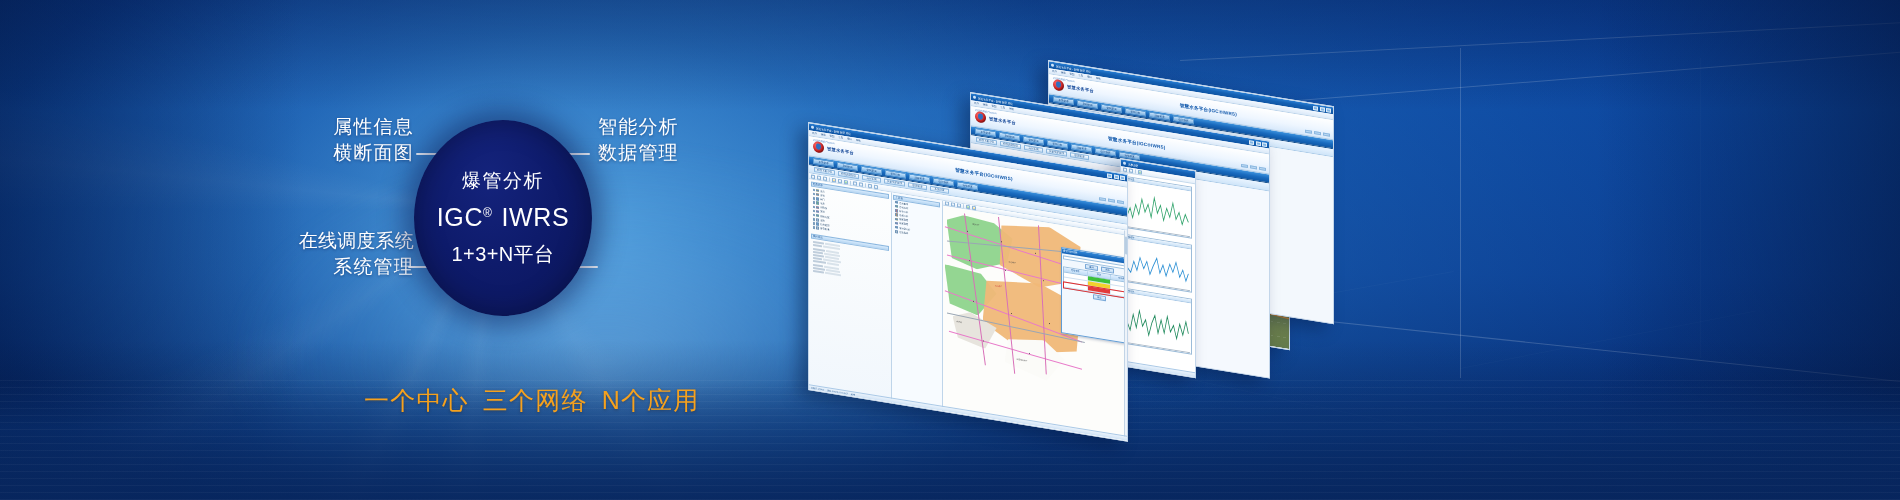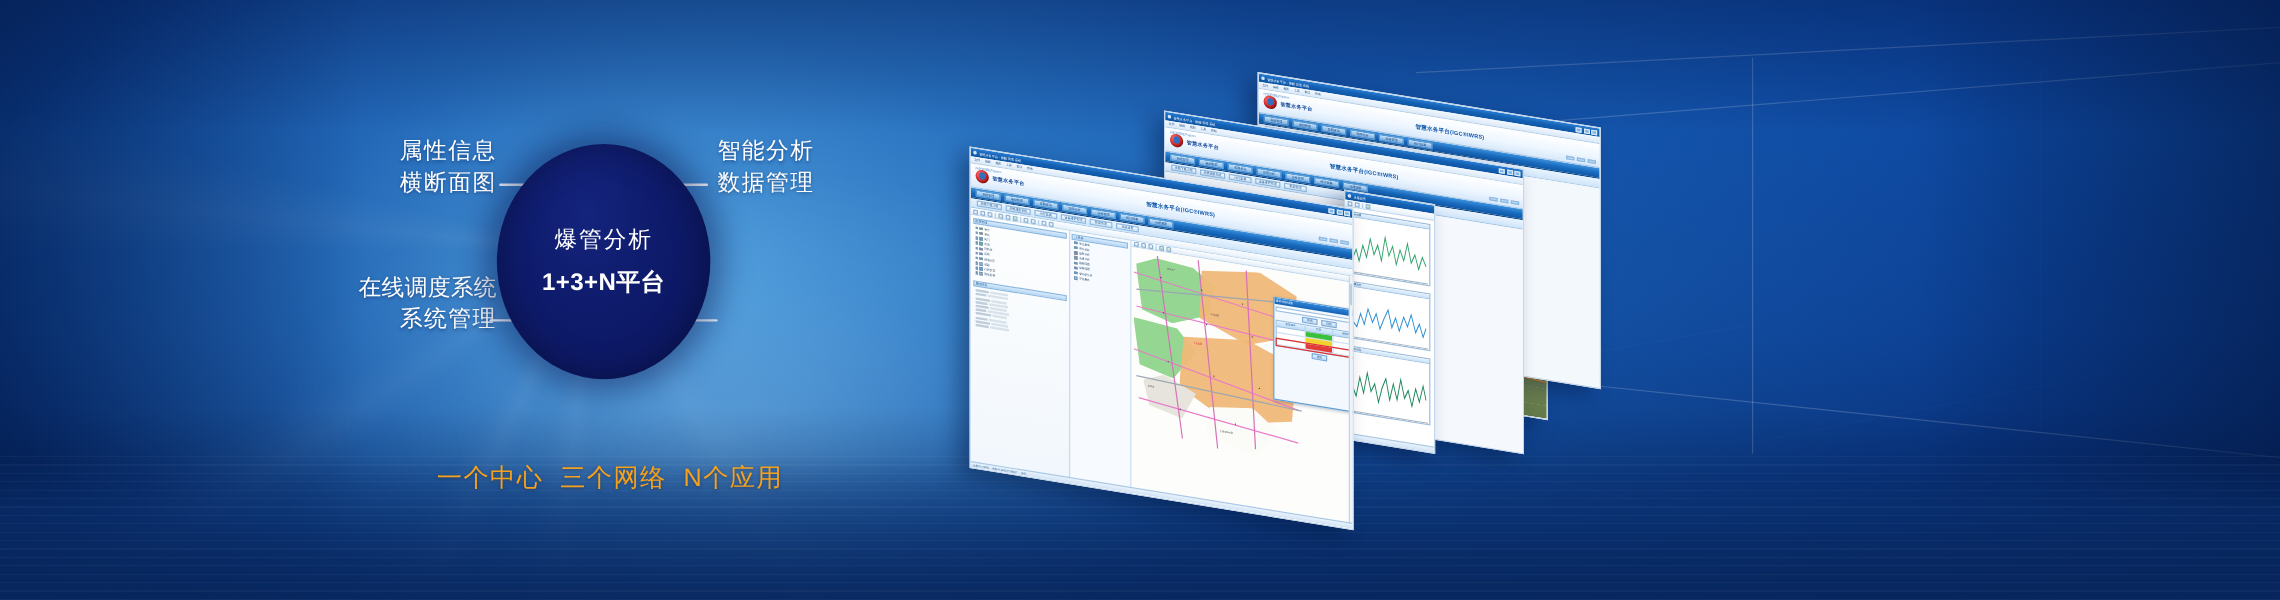--- a/index.html
+++ b/index.html
@@ -68,21 +68,21 @@
     border-radius:50%;
     background:radial-gradient(ellipse at 42% 30%, #14237c 0%, #0e1b6b 45%, #0a1457 100%);
     box-shadow:0 0 26px 10px rgba(6,15,70,.45), inset 0 0 28px rgba(0,0,0,.28);
     display:flex; flex-direction:column; align-items:center; justify-content:center;
     color:#fff; text-align:center; z-index:4;
   }
   .el-top{ font-size:19px; letter-spacing:1.5px; margin-bottom:9px; font-weight:400; }
   .el-mid{ font-size:25px; letter-spacing:.6px; margin-bottom:9px; white-space:nowrap; font-weight:400; }
   .el-mid .reg{ font-size:12px; vertical-align:super; }
   .el-mid .gap{ display:inline-block; width:9px; }
-  .el-bot{ font-size:20px; letter-spacing:.4px; font-weight:700; }
+  .el-bot{ font-size:20px; letter-spacing:.4px; font-weight:400; }
 
   .label{
     position:absolute; color:#fff; font-size:19px; line-height:1.38;
     letter-spacing:1.2px; white-space:nowrap;
     text-shadow:0 1px 3px rgba(0,20,70,.45);
   }
   .lbl-tl{ left:30px;  top:18px;  text-align:right; width:116px; }
   .lbl-bl{ left:18px;  top:132px; text-align:right; width:128px; }
   .lbl-tr{ left:330px; top:18px;  text-align:left; }
   .lbl-br{ left:330px; top:132px; text-align:left; }
@@ -94,21 +94,21 @@
     position:absolute; height:2px; background:#ffffff; opacity:.92;
     border-radius:1px; z-index:1;
   }
   .cn-tl{ left:148px; top:57px;  width:62px; }
   .cn-tr{ left:260px; top:57px;  width:62px; }
   .cn-bl{ left:140px; top:170px; width:74px; }
   .cn-br{ left:256px; top:170px; width:74px; }
 
   .tagline{
     position:absolute; left:96px; top:288px;
-    color:#f5a11e; font-size:21px; letter-spacing:1.2px; white-space:nowrap;
+    color:#f5a11e; font-size:25px; letter-spacing:1.2px; white-space:nowrap;
     font-weight:400;
     text-shadow:0 1px 3px rgba(40,20,0,.35);
   }
   .tagline .sp{ display:inline-block; width:14px; }
 
   
   #stack{ position:absolute; left:790px; top:50px; width:560px; height:330px; }
   .win{
     position:absolute;
     background:#ffffff;
@@ -342,20 +342,21 @@
     </div>
 
     <div class="label lbl-bl">
       <span class="l1">在线调度系统</span>
       <span class="l2">系统管理</span>
     </div>
 
 
     <div class="ellipse">
       <div class="el-top">爆管分析</div>
+      <div class="el-mid"><span>IGC</span><span class="reg">®</span><span class="gap"></span><span>IWRS</span></div>
       <div class="el-bot">1+3+N平台</div>
     </div>
 
     <div class="tagline"><span>一个中心</span><span class="sp"></span><span>三个网络</span><span class="sp"></span><span>N个应用</span></div>
   </div>
 
   <div id="stack">
 
     <div class="win w4">
       <div class="titlebar">

